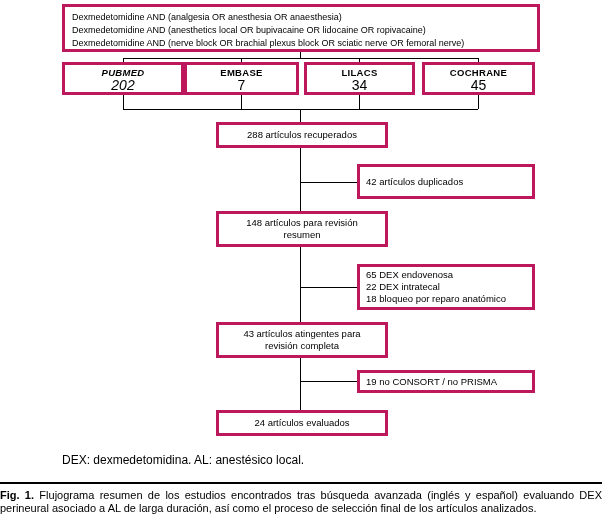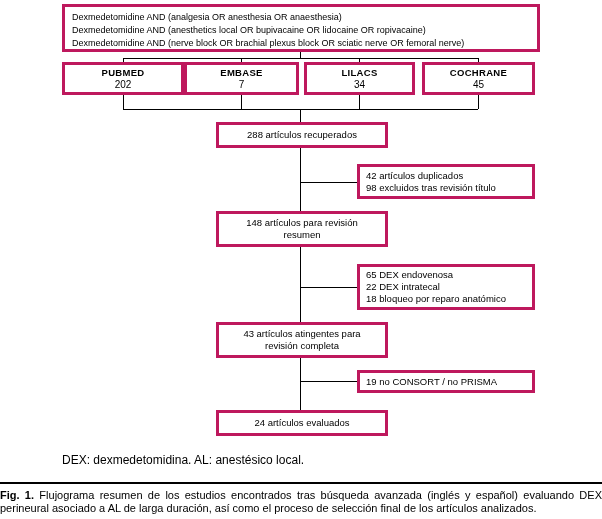--- a/index.html
+++ b/index.html
@@ -52,21 +52,21 @@
     align-items: center;
     text-align: center;
   }
   .db-name {
     font-weight: bold;
     font-size: 9.5px;
     letter-spacing: 0.3px;
     line-height: 12px;
   }
   .db-count {
-    font-size: 10px;
+    font-size: 14px;
     line-height: 12px;
   }
   .query-box {
     padding: 4px 7px 4px 7px;
     font-size: 9px;
     line-height: 13px;
     justify-content: flex-start;
   }
   .line-v, .line-h {
     position: absolute;
@@ -109,21 +109,21 @@
     <span class="line">Dexmedetomidine AND (nerve block OR brachial plexus block OR sciatic nerve OR femoral nerve)</span>
   </div>
 
   <div class="line-v" style="left:300px; top:52px; height:6px;"></div>
   <div class="line-h" style="left:123px; top:58px; width:355px;"></div>
   <div class="line-v" style="left:123px; top:58px; height:4px;"></div>
   <div class="line-v" style="left:241px; top:58px; height:4px;"></div>
   <div class="line-v" style="left:359px; top:58px; height:4px;"></div>
   <div class="line-v" style="left:478px; top:58px; height:4px;"></div>
 
-  <div class="box db-box" style="left:62px; top:62px; width:122px; height:33px;">
+  <div class="box db-box" style="left:62px; top:62px; width:122px; height:33px;font-style:italic;">
     <span class="db-name">PUBMED</span>
     <span class="db-count">202</span>
   </div>
   <div class="box db-box" style="left:184px; top:62px; width:115px; height:33px;">
     <span class="db-name">EMBASE</span>
     <span class="db-count">7</span>
   </div>
   <div class="box db-box" style="left:304px; top:62px; width:111px; height:33px;">
     <span class="db-name">LILACS</span>
     <span class="db-count">34</span>
@@ -142,21 +142,20 @@
 
   <div class="box center" style="left:216px; top:122px; width:172px; height:26px;">
     <span class="line">288 artículos recuperados</span>
   </div>
 
   <div class="line-v" style="left:300px; top:148px; height:63px;"></div>
   <div class="line-h" style="left:300px; top:182px; width:57px;"></div>
 
   <div class="box left" style="left:357px; top:164px; width:178px; height:35px;">
     <span class="line">42 artículos duplicados</span>
-    <span class="line">98 excluidos tras revisión título</span>
   </div>
 
   <div class="box center" style="left:216px; top:211px; width:172px; height:36px;">
     <span class="line">148 artículos para revisión</span>
     <span class="line">resumen</span>
   </div>
 
   <div class="line-v" style="left:300px; top:247px; height:75px;"></div>
   <div class="line-h" style="left:300px; top:287px; width:57px;"></div>
 

